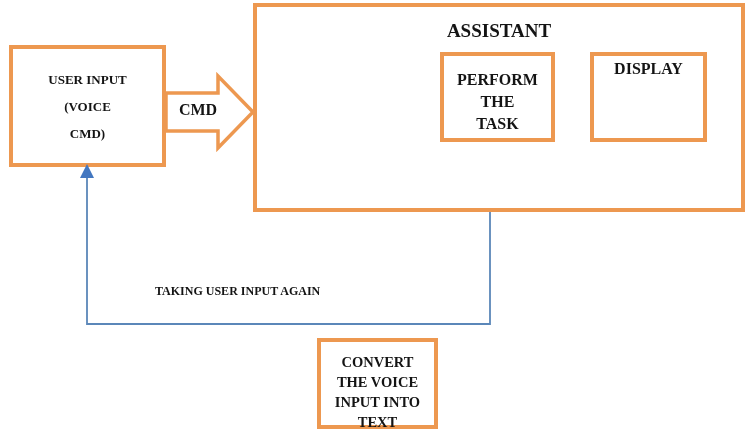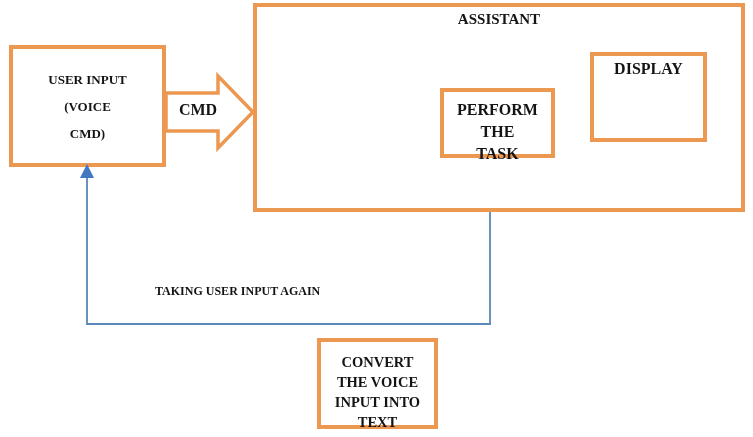--- a/index.html
+++ b/index.html
@@ -24,26 +24,26 @@
 
   .user-input-box {
     left: 9px; top: 45px; width: 157px; height: 122px;
     display: flex; flex-direction: column; justify-content: center;
     font-size: 13px; line-height: 27px;
   }
   .assistant-box {
     left: 253px; top: 3px; width: 492px; height: 209px;
   }
   .assistant-title {
-    position: absolute; left: 253px; top: 11px; width: 492px;
-    text-align: center; font-size: 15px; font-weight: 700;
+    position: absolute; left: 253px; top: 20px; width: 492px;
+    text-align: center; font-size: 19px; font-weight: 700;
   }
   .perform-box {
-    left: 440px; top: 52px; width: 115px; height: 70px;
-    padding-top: 7px; font-size: 16px; line-height: 22px; margin-top: 36px;
+    left: 440px; top: 52px; width: 115px; height: 90px;
+    padding-top: 13px; font-size: 16px; line-height: 22px;
   }
   .display-box {
     left: 590px; top: 52px; width: 117px; height: 90px;
     padding-top: 2px; font-size: 16px; line-height: 22px;
   }
   .convert-box {
     left: 317px; top: 338px; width: 121px; height: 91px;
     padding-top: 10px; font-size: 14.5px; line-height: 20px;
   }
   .cmd-label {

